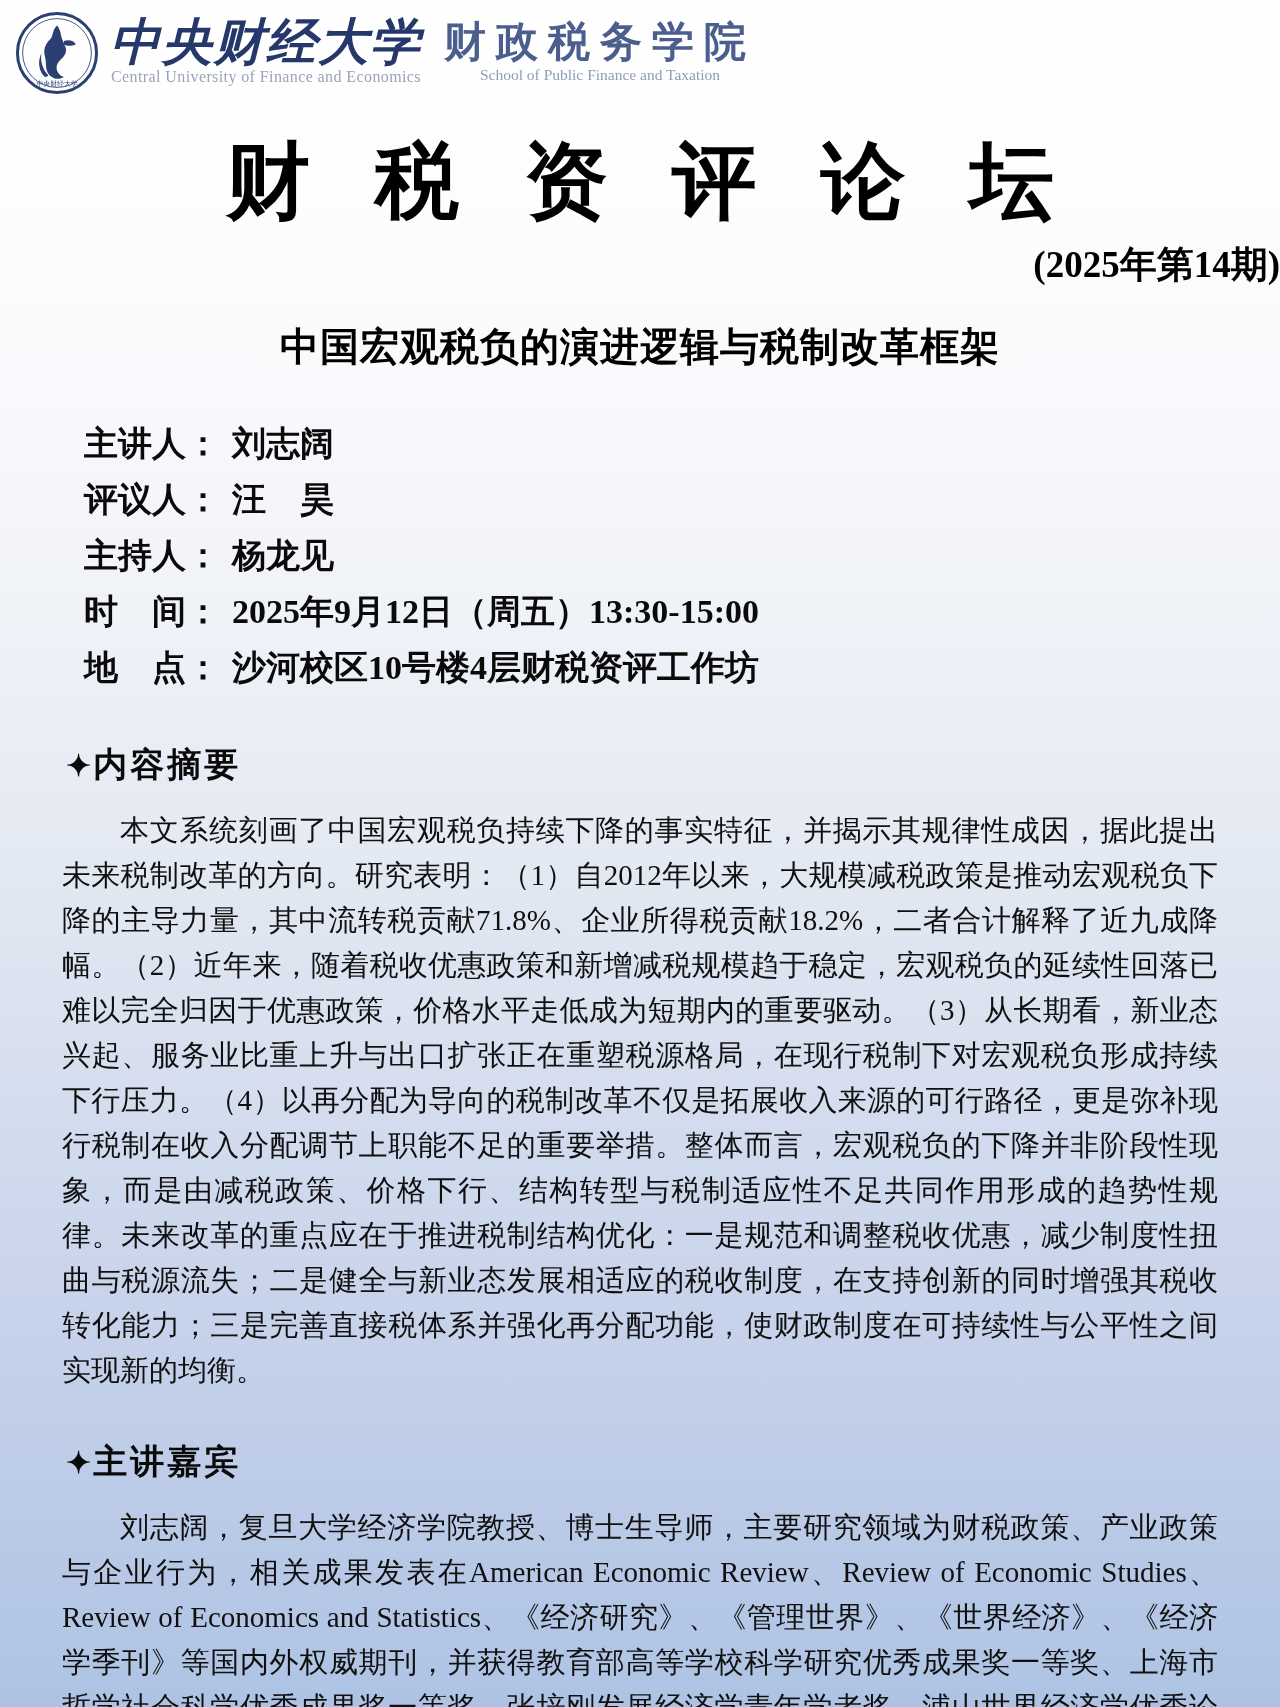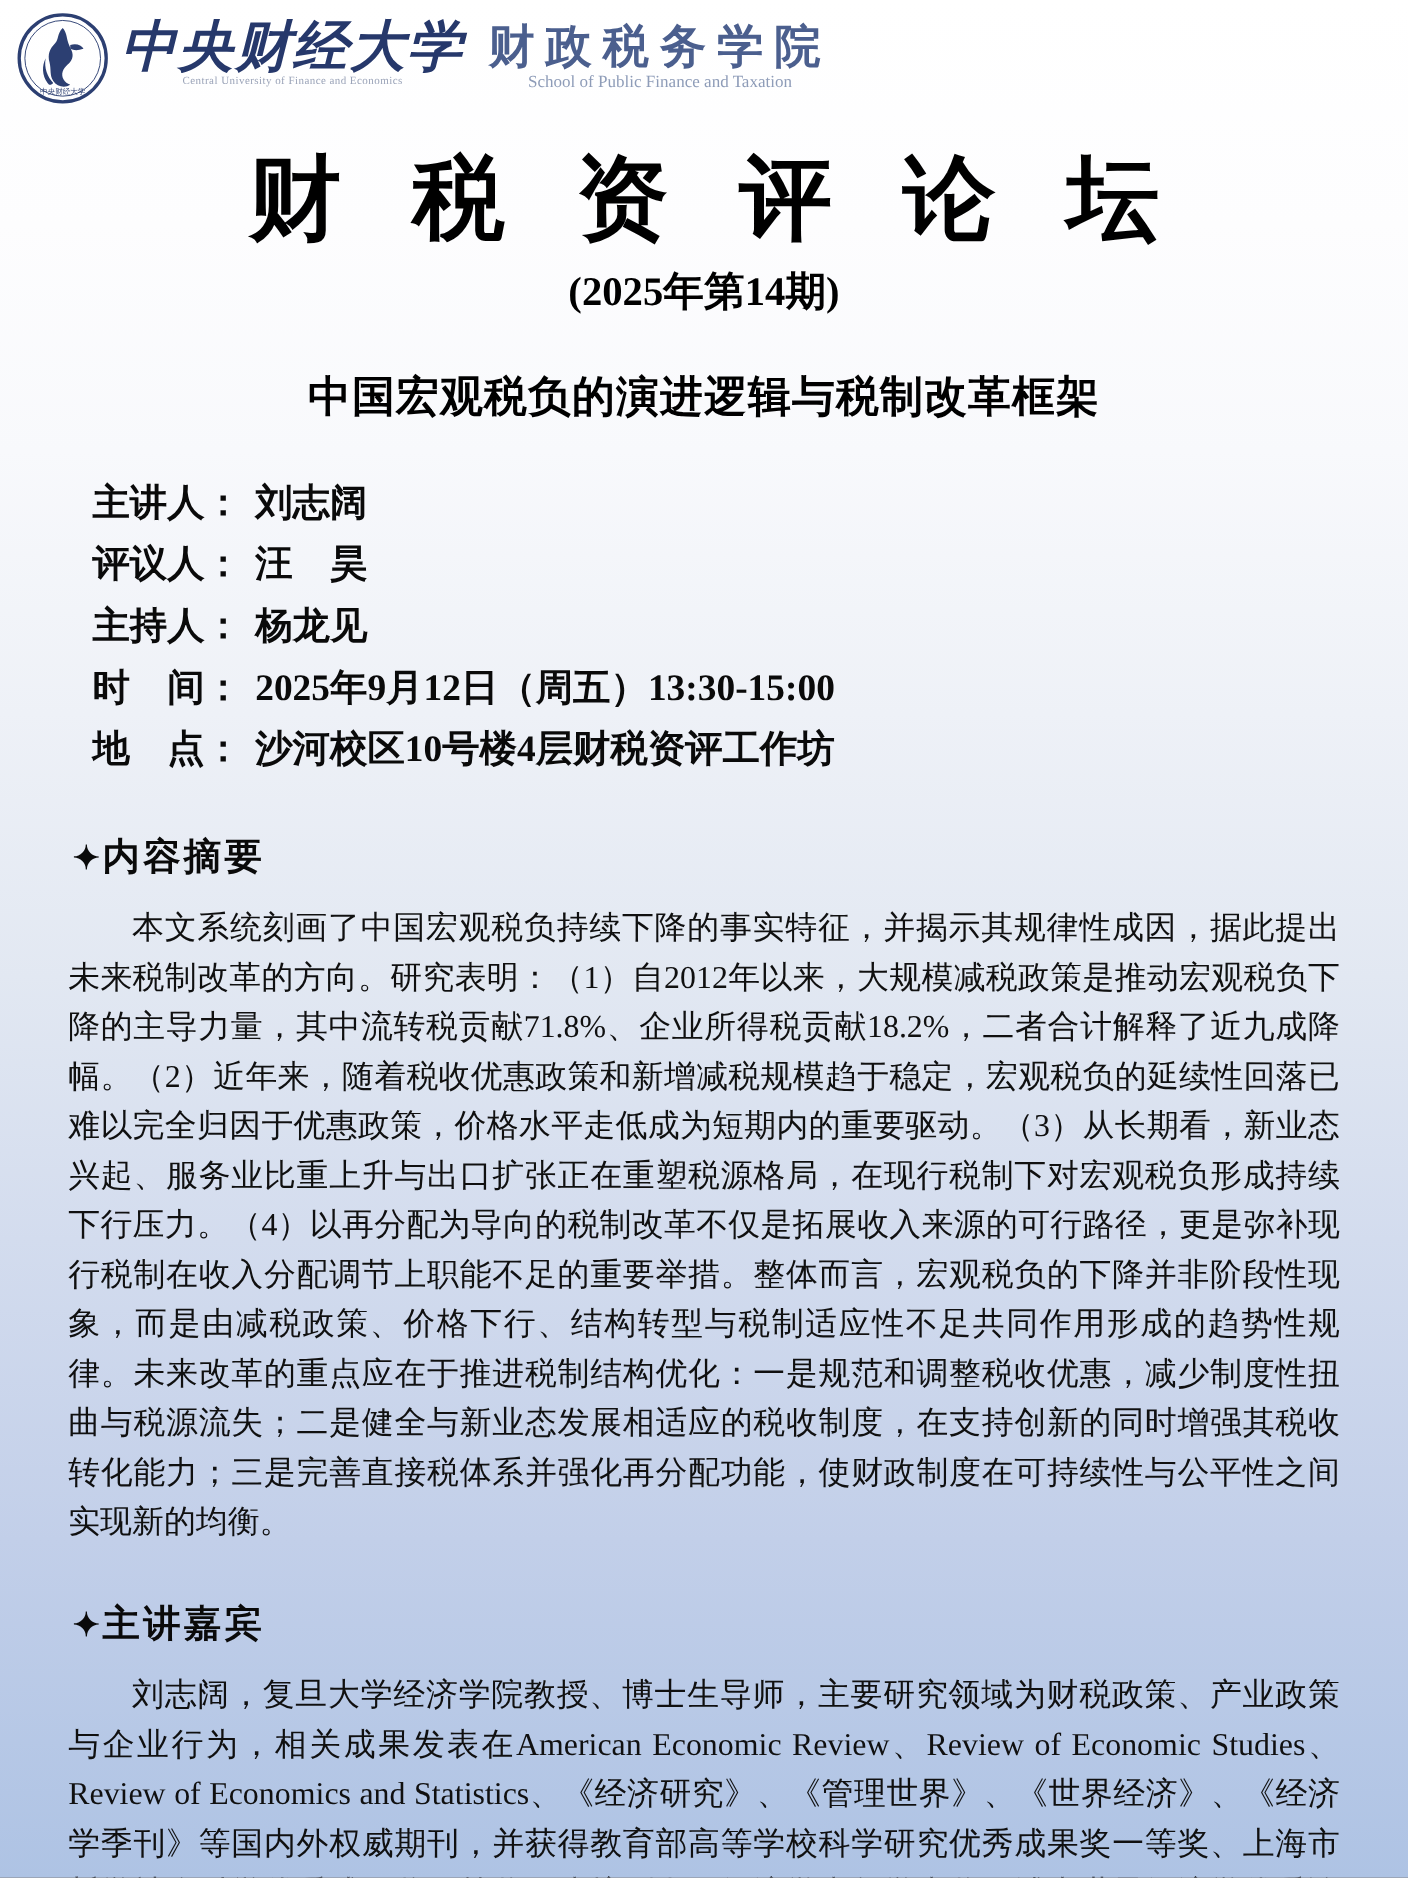--- a/index.html
+++ b/index.html
@@ -33,21 +33,21 @@
   .univ-cn {
     font-size: 50px;
     line-height: 52px;
     font-weight: bold;
     font-style: italic;
     color: #26386b;
     letter-spacing: 2px;
     white-space: nowrap;
   }
   .univ-en {
-    font-size: 10px;
+    font-size: 16px;
     color: #9aa3b8;
     letter-spacing: 0.4px;
     margin-top: 0px;
     white-space: nowrap;
   }
   .school-block {
     margin-left: 22px;
     padding-top: 10px;
     text-align: center;
   }
@@ -74,31 +74,31 @@
     text-align: center;
     font-size: 84px;
     line-height: 92px;
     font-weight: bold;
     letter-spacing: 0.26em;
     text-indent: 0.26em;
     color: #000;
     white-space: nowrap;
   }
   .forum-issue {
-    text-align: center;
+    text-align: right;
     font-size: 37px;
     font-weight: bold;
     margin-top: 12px;
     color: #000;
   }
   .lecture-topic {
     text-align: center;
     font-size: 39px;
     font-weight: bold;
-    margin-top: 44px;
+    margin-top: 30px;
     letter-spacing: 1px;
     color: #000;
   }
 
   
   .details {
     margin: 42px 64px 0 84px;
   }
   .detail-row {
     font-size: 34px;

